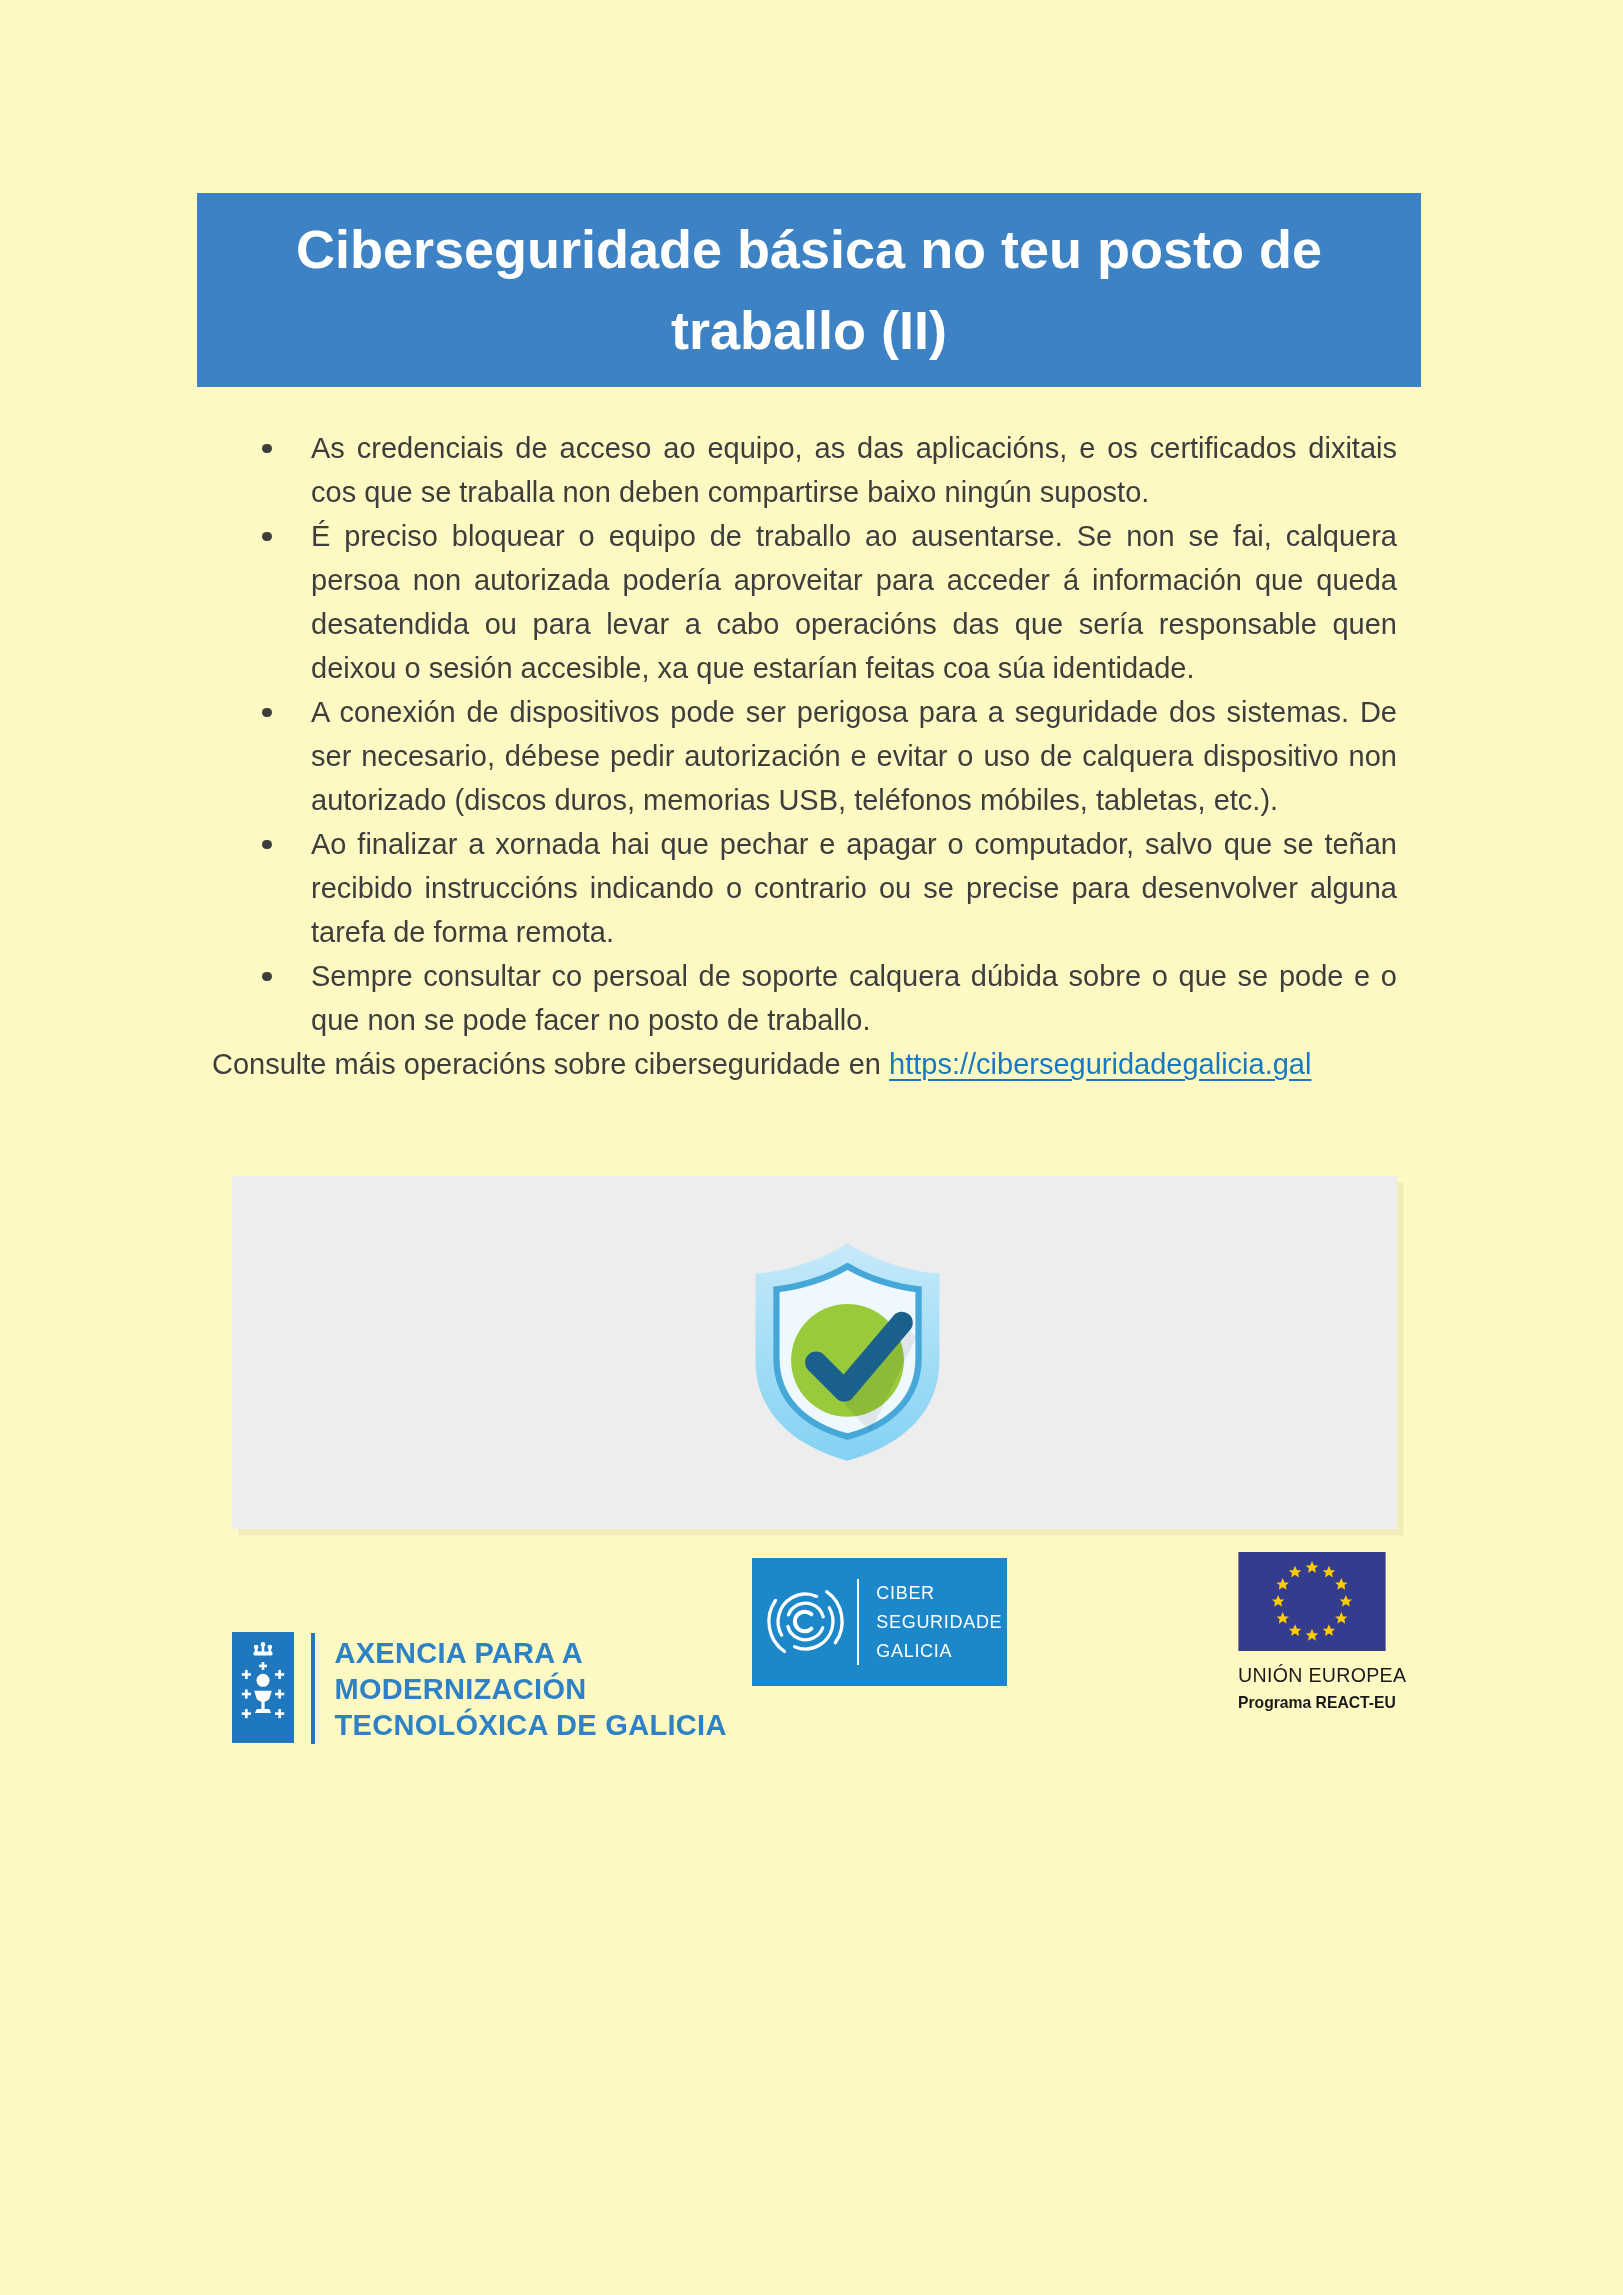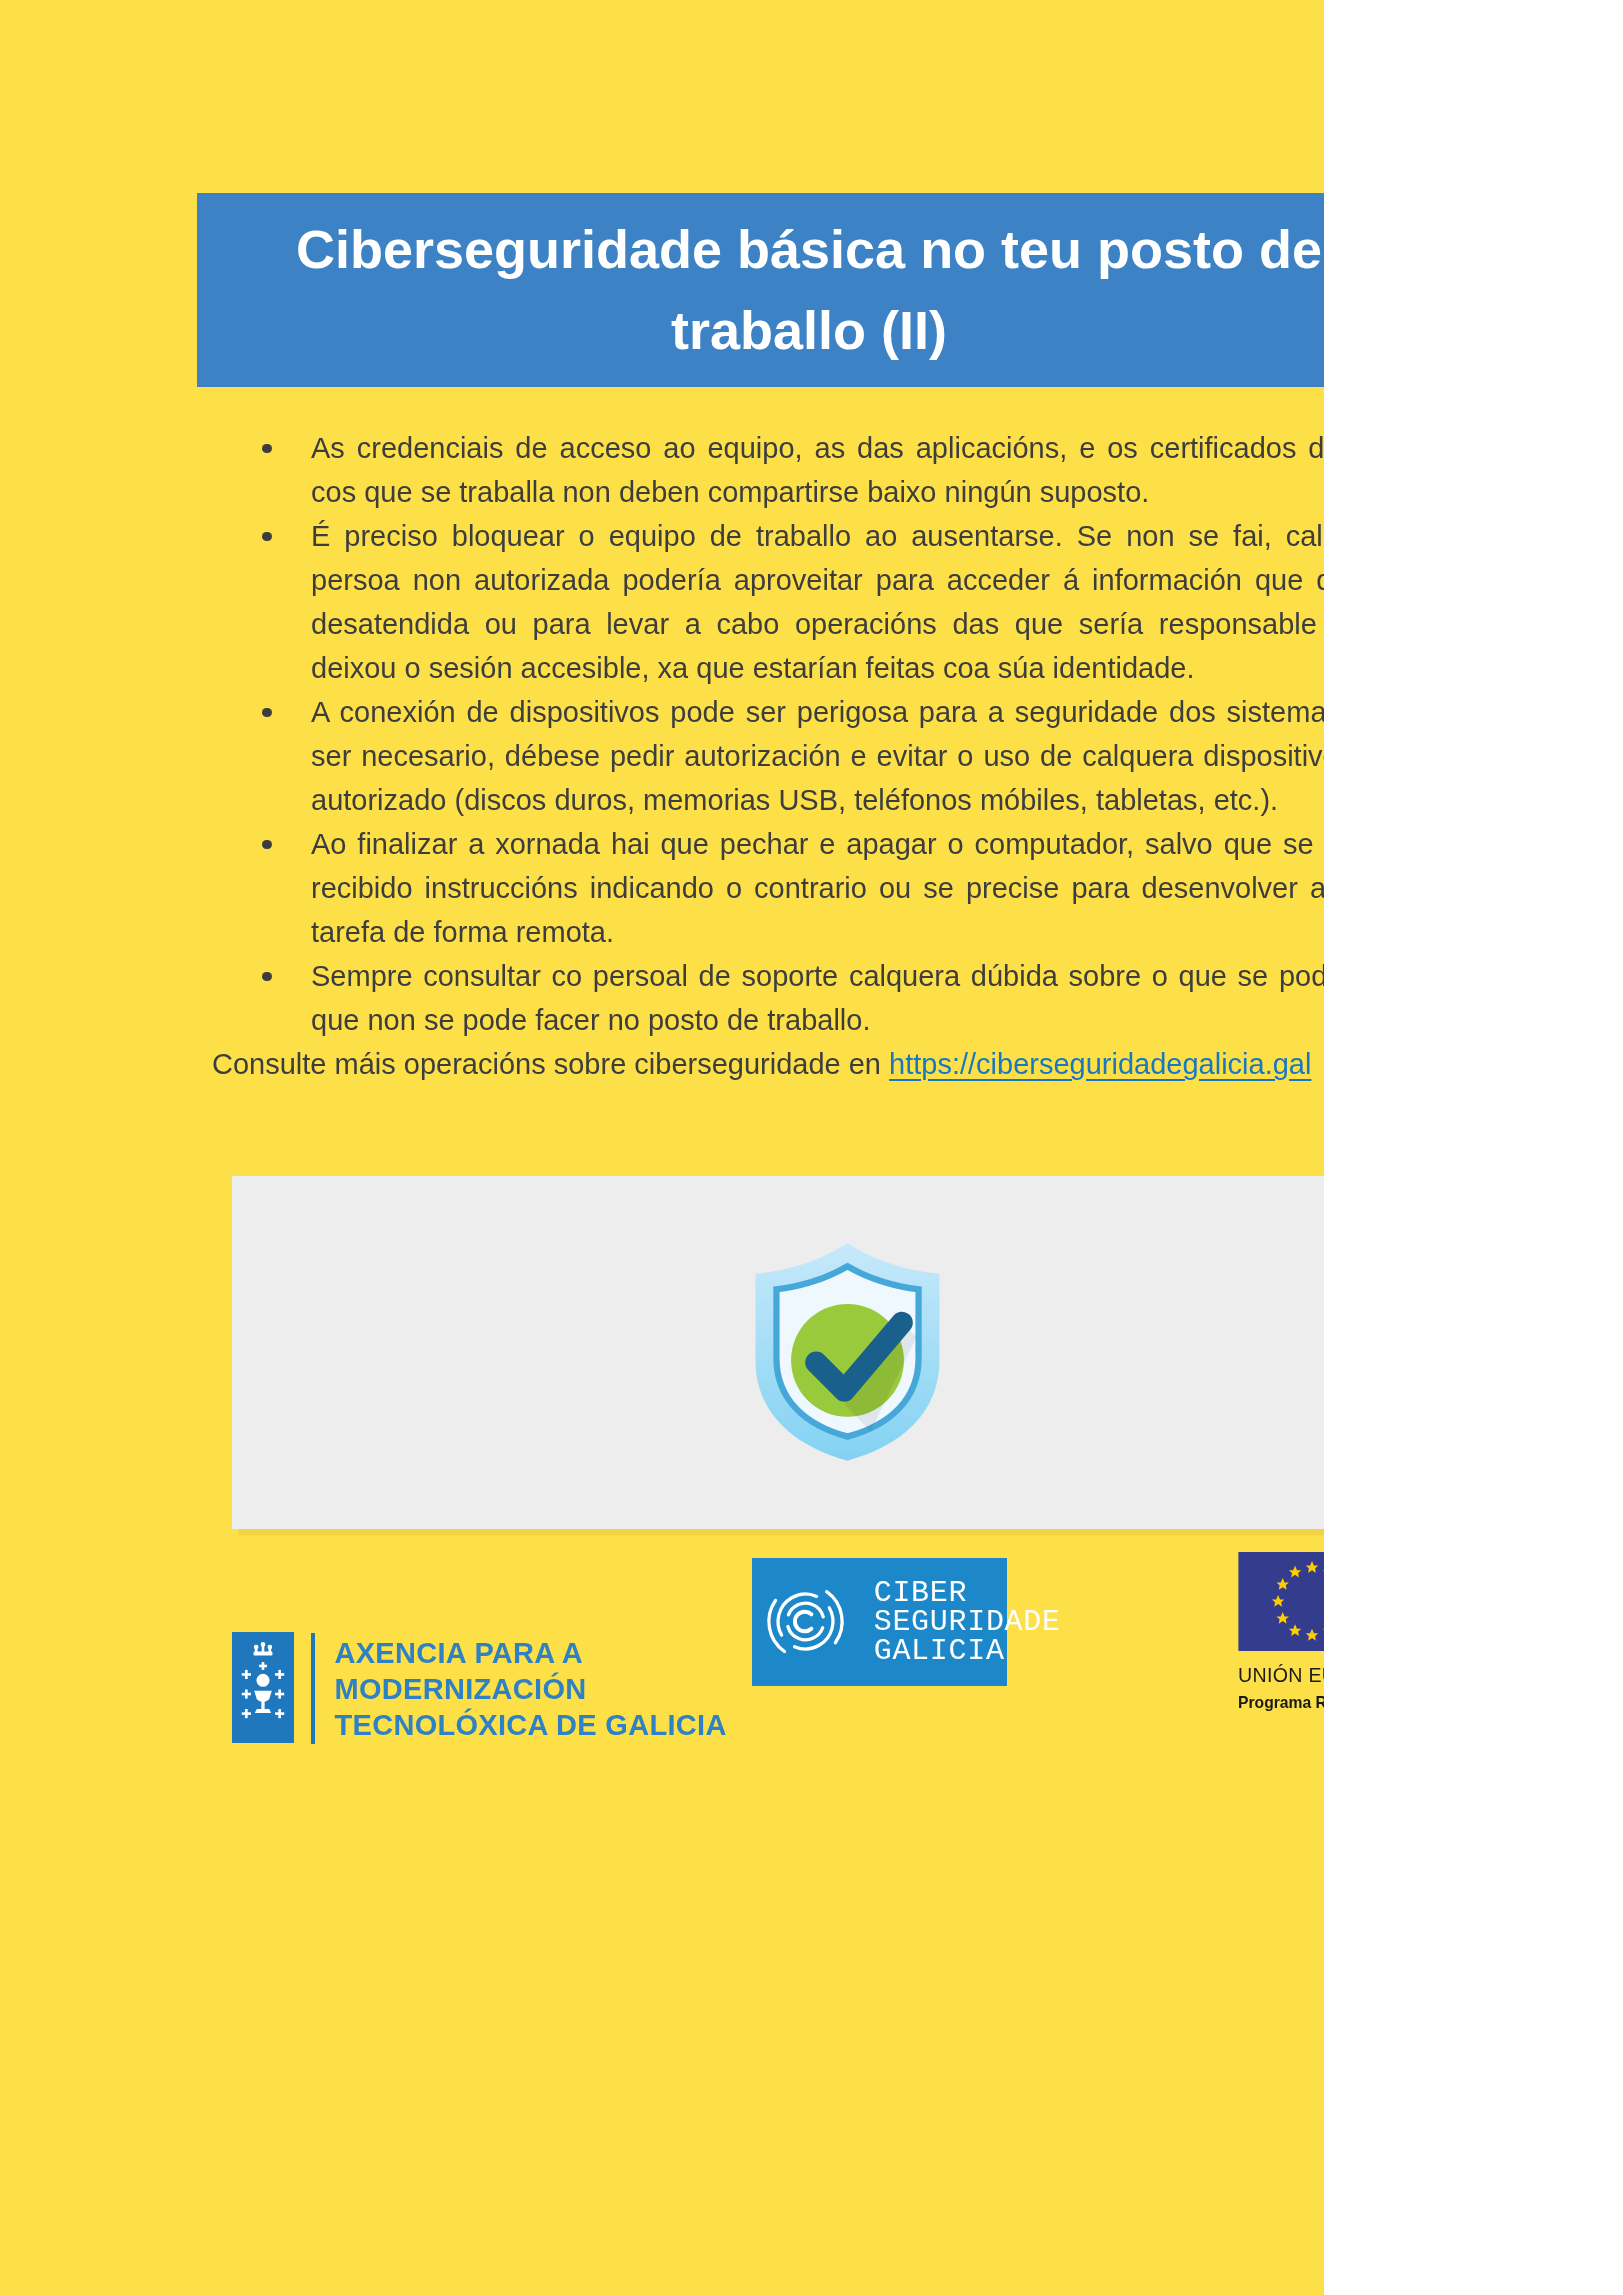--- a/index.html
+++ b/index.html
@@ -5,22 +5,22 @@
 <style>
   * { box-sizing: border-box; margin: 0; padding: 0; }
   html, body { background: #ffffff; }
   body {
     width: 1623px; height: 2295px;
     font-family: "Liberation Sans", sans-serif;
     color: #3d3d3d;
   }
   .page {
     position: relative;
-    width: 1324px; height: 2295px;
-    background: #fde047;
+    width: 1623px; height: 2295px;
+    background: #fef9c3;
     overflow: hidden;
   }
 
   
   .header-banner {
     position: absolute;
     left: 197px; top: 193px;
     width: 1224px; height: 194px;
     background: #3d82c4;
     display: flex; align-items: center; justify-content: center;
@@ -104,25 +104,24 @@
     background: #1d88c9;
     display: flex; align-items: center;
   }
   .ciber-divider {
     width: 2.6px; height: 86px;
     background: #ffffff;
     margin: 0 17px 0 9.2px;
   }
   .ciber-text {
     color: #ffffff;
-    font-size: 30px;
+    font-size: 18px;
     line-height: 29px;
     letter-spacing: 0.7px;
     white-space: nowrap;
-    font-family: Liberation Mono, monospace;
   }
 
   .logo-eu {
     position: absolute;
     left: 1238px; top: 1552px;
     width: 148px;
     text-align: center;
   }
   .eu-title {
     margin-top: 10.5px;

